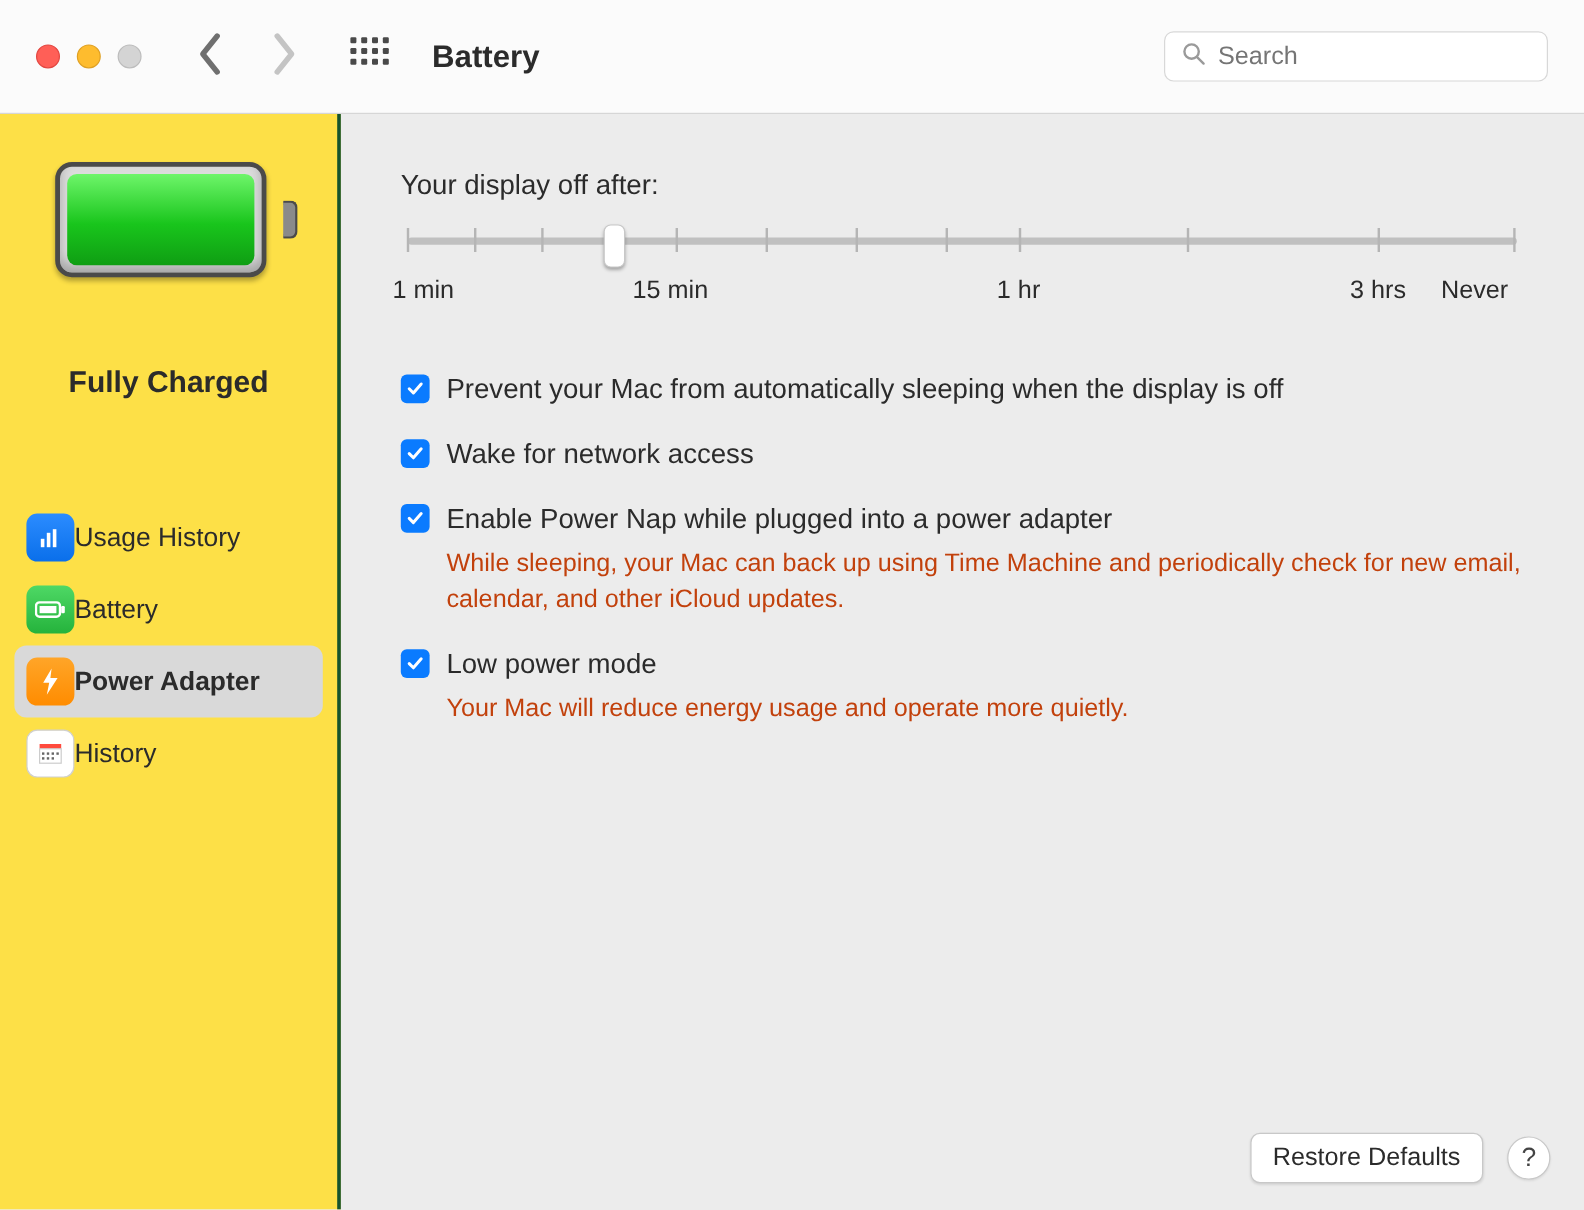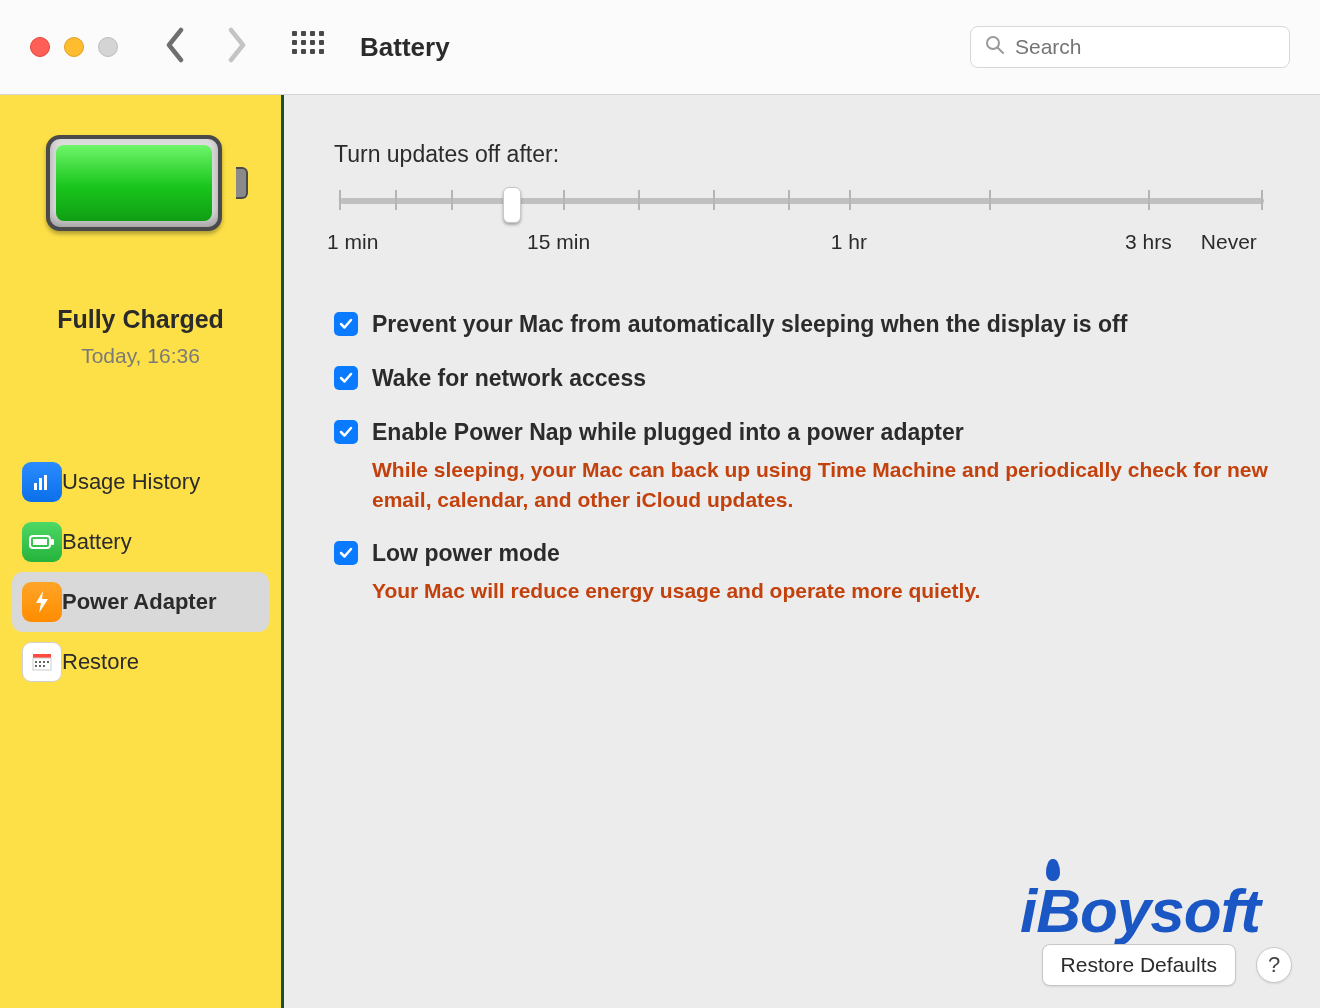--- a/index.html
+++ b/index.html
@@ -116,21 +116,21 @@
   position: absolute; top: 3px;
   width: 18px; height: 36px;
   background: #fff;
   border: 1px solid #c8c8c8;
   border-radius: 6px;
   box-shadow: 0 2px 3px rgba(0,0,0,0.3);
   transform: translateX(-9px);
 }
 .slider-labels { position: absolute; top: 46px; left: 0; right: 0; font-size: 21px; color: #2b2b2b; }
 .slider-labels span { position: absolute; transform: translateX(-50%); white-space: nowrap; }
-.options { margin-top: 34px; font-weight: bold; }
+.options { margin-top: 34px; }
 .opt { display: flex; align-items: flex-start; gap: 14px; margin-bottom: 22px; }
 .checkbox {
   width: 24px; height: 24px; flex-shrink: 0;
   background: #0a7bff;
   border-radius: 5px;
   display: flex; align-items: center; justify-content: center;
   margin-top: 4px;
 }
 .opt-body { flex: 1; }
 .opt-label { font-size: 23px; color: #2b2b2b; line-height: 1.4; }
@@ -211,21 +211,20 @@
   <div class="body">
     <div class="sidebar">
 
       <div class="battery-glyph">
         <div class="battery-body">
             <div class="battery-fill"></div>
           </div>
         <div class="battery-tip"></div>
       </div>
       <div class="status-title">Fully Charged</div>
-      <div class="status-sub">Today, 16:36</div>
 
       <div class="side-items">
         <div class="side-item">
           <div class="side-icon si-blue">
             <svg width="22" height="22" viewBox="0 0 22 22">
                 <rect x="3" y="12" width="3" height="7" fill="#fff"></rect>
                 <rect x="8" y="7" width="3" height="12" fill="#fff"></rect>
                 <rect x="13" y="4" width="3" height="15" fill="#fff"></rect>
               </svg>
           </div>
@@ -258,27 +257,27 @@
                   <rect x="5" y="11" width="2" height="2"></rect>
                   <rect x="9" y="11" width="2" height="2"></rect>
                   <rect x="13" y="11" width="2" height="2"></rect>
                   <rect x="17" y="11" width="2" height="2"></rect>
                   <rect x="5" y="15" width="2" height="2"></rect>
                   <rect x="9" y="15" width="2" height="2"></rect>
                   <rect x="13" y="15" width="2" height="2"></rect>
                 </g>
               </svg>
           </div>
-          <span>Restore</span>
+          <span>History</span>
         </div>
       </div>
     </div>
 
     <div class="main">
-      <div class="section-label">Turn updates off after:</div>
+      <div class="section-label">Your display off after:</div>
 
       <div class="slider-wrap">
         <div class="slider-track"></div>
         <div class="tick" style="left:0.5%"></div>
         <div class="tick" style="left:6.5%"></div>
         <div class="tick" style="left:12.5%"></div>
         <div class="tick" style="left:18.5%"></div>
         <div class="tick" style="left:24.5%"></div>
         <div class="tick" style="left:32.5%"></div>
         <div class="tick" style="left:40.5%"></div>
@@ -335,24 +334,20 @@
                 <path d="M3 8 L6.5 11.5 L13 4" stroke="#fff" stroke-width="2.5" fill="none" stroke-linecap="round" stroke-linejoin="round"></path>
               </svg>
           </div>
           <div class="opt-body">
             <div class="opt-label">Low power mode</div>
             <div class="opt-desc">Your Mac will reduce energy usage and operate more quietly.</div>
           </div>
         </div>
       </div>
 
-      <div class="watermark">
-        <span class="dot"></span>
-        <span>iBoysoft</span>
-      </div>
 
       <div class="footer">
         <button class="restore-btn">Restore Defaults</button>
         <button class="help-btn">?</button>
       </div>
     </div>
   </div>
 </div>
 
 </body></html>

